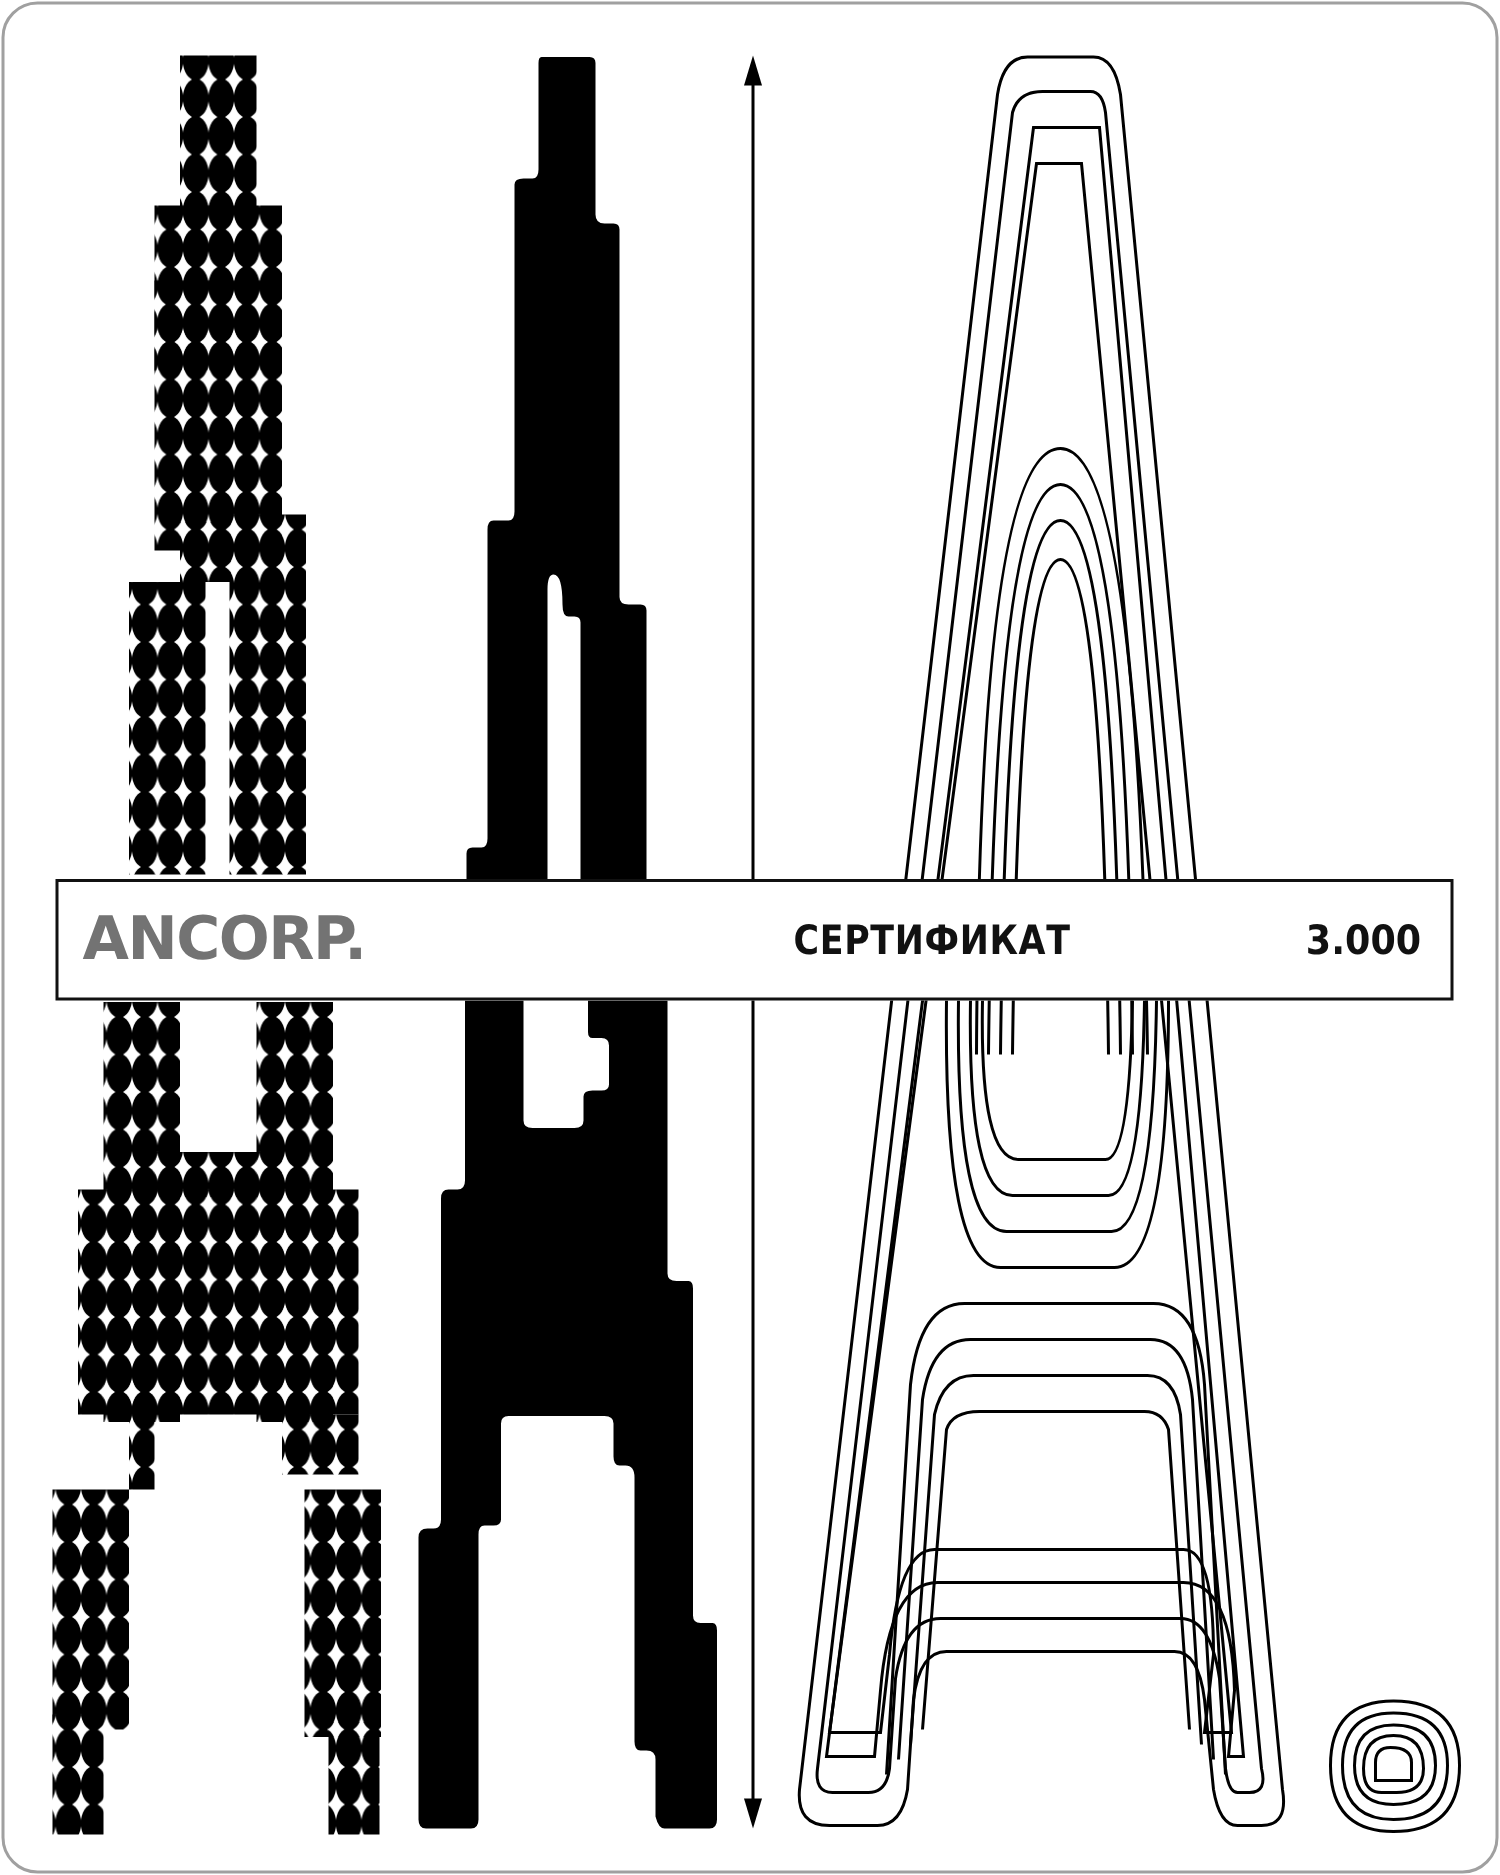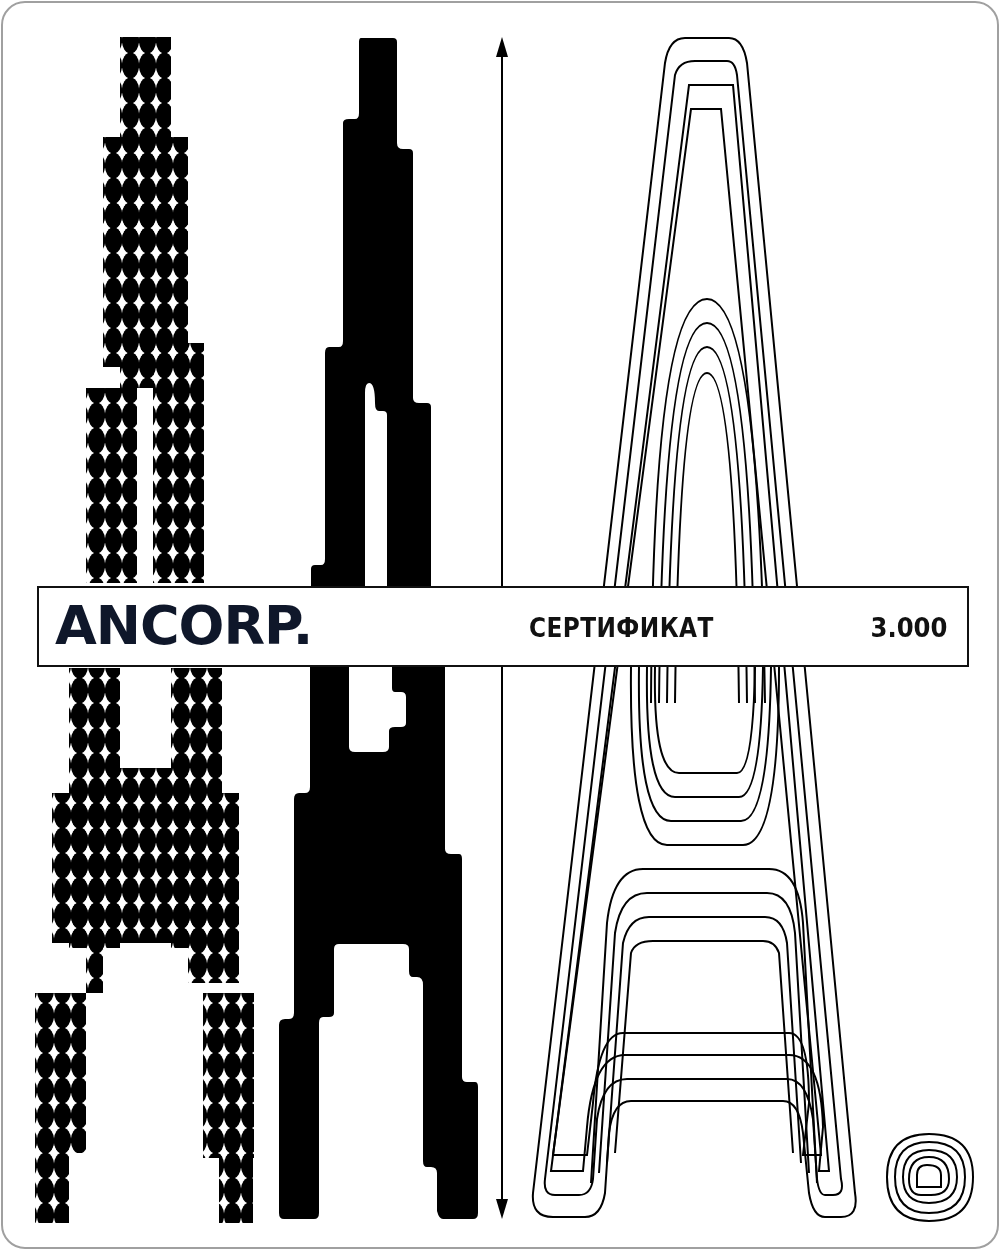--- a/index.html
+++ b/index.html
@@ -10,21 +10,21 @@
     overflow: hidden;
   }
   svg.art { position: absolute; left: 0; top: 0; }
   .banner {
     position: absolute; left: 34px; top: 583px; width: 932px; height: 81px;
     background: #ffffff; border: 2px solid #111111; box-sizing: border-box;
   }
   .logo {
     position: absolute; left: 16px; top: 6px;
     font-family: "DejaVu Sans", sans-serif; font-weight: bold;
-    font-size: 54px; letter-spacing: -1px; color: #0f172a; line-height: 64px;
+    font-size: 40px; letter-spacing: -1px; color: #737373; line-height: 64px;
   }
   .label {
     position: absolute; left: 490px; top: 22px;
     font-family: "DejaVu Sans", sans-serif; font-weight: bold;
     font-size: 27px; color: #111111; letter-spacing: 0.5px; line-height: 36px;
     transform: scaleX(0.86); transform-origin: left center;
   }
   .value {
     position: absolute; right: 20px; top: 22px;
     font-family: "DejaVu Sans", sans-serif; font-weight: bold;

